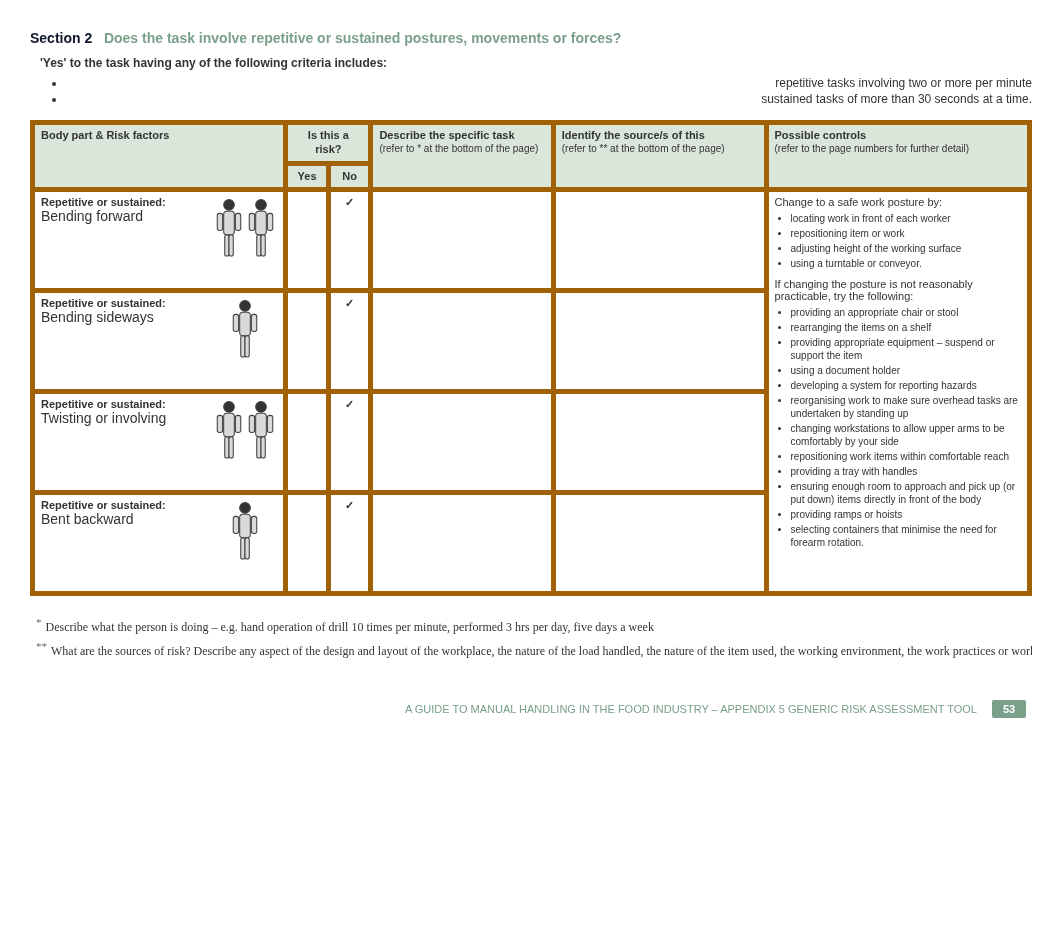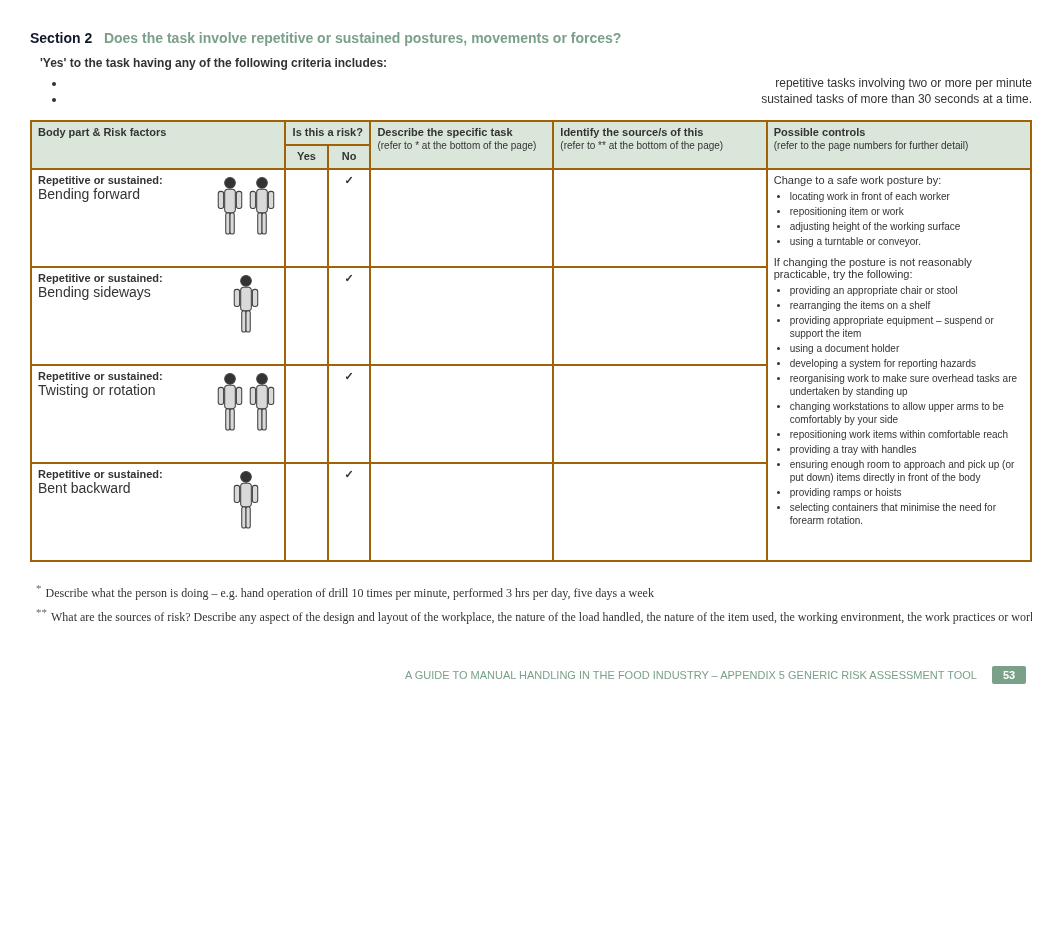--- a/index.html
+++ b/index.html
@@ -25,21 +25,21 @@
   .bullets { margin: 0 0 14px 36px; padding: 0; text-align: right; }
   .bullets li { list-style: disc; margin: 2px 0; padding-left: 2px; }
   .bullets li::marker { color: #333; }
 
   table.assess {
     width: 100%;
     border-collapse: collapse;
     table-layout: fixed;
   }
   table.assess th, table.assess td {
-    border: 2px solid #a16207;
+    border: 5px solid #a16207;
     vertical-align: top;
     padding: 4px 6px;
     font-size: 11px;
   }
   table.assess thead th {
     background: #dbe6db;
     font-weight: bold;
     text-align: left;
     line-height: 1.25;
   }
@@ -241,21 +241,21 @@
         <td class="yn-cell"><span class="tick"></span></td>
         <td></td>
         <td></td>
       </tr>
 
       <tr class="factor-row">
         <td>
           <div style="display:flex;gap:6px;align-items:flex-start;">
             <div style="flex:1">
               <span class="factor-name">Repetitive or sustained:</span>
-              <span class="factor-sub">Twisting or rotation</span>
+              <span class="factor-sub">Twisting or involving</span>
             </div>
             <div class="body-cell">
               <svg class="body-svg" viewBox="0 0 60 80">
                 <circle class="part hi" cx="15" cy="8" r="5"></circle>
                 <rect class="part" x="10" y="14" width="10" height="22" rx="3"></rect>
                 <rect class="part" x="4" y="16" width="5" height="16" rx="2"></rect>
                 <rect class="part" x="21" y="16" width="5" height="16" rx="2"></rect>
                 <rect class="part" x="11" y="36" width="4" height="20" rx="2"></rect>
                 <rect class="part" x="15" y="36" width="4" height="20" rx="2"></rect>
                 <circle class="part hi" cx="45" cy="8" r="5"></circle>

